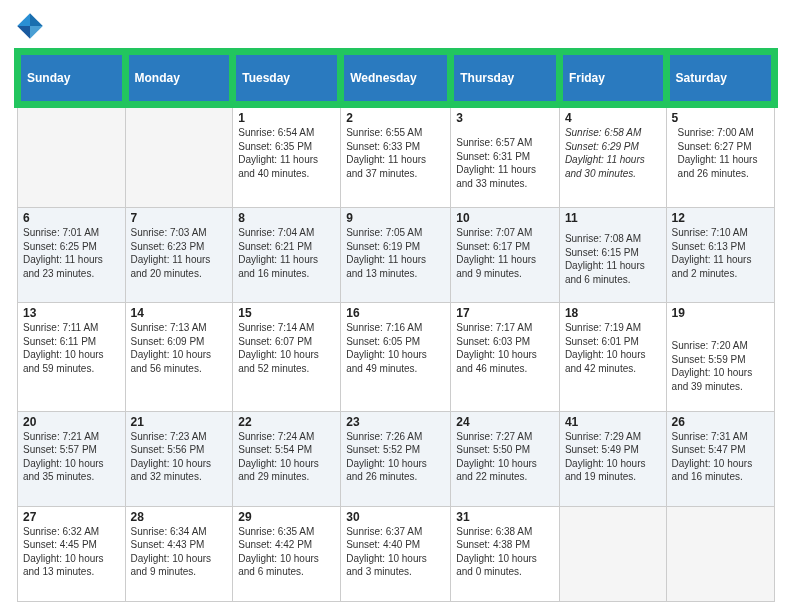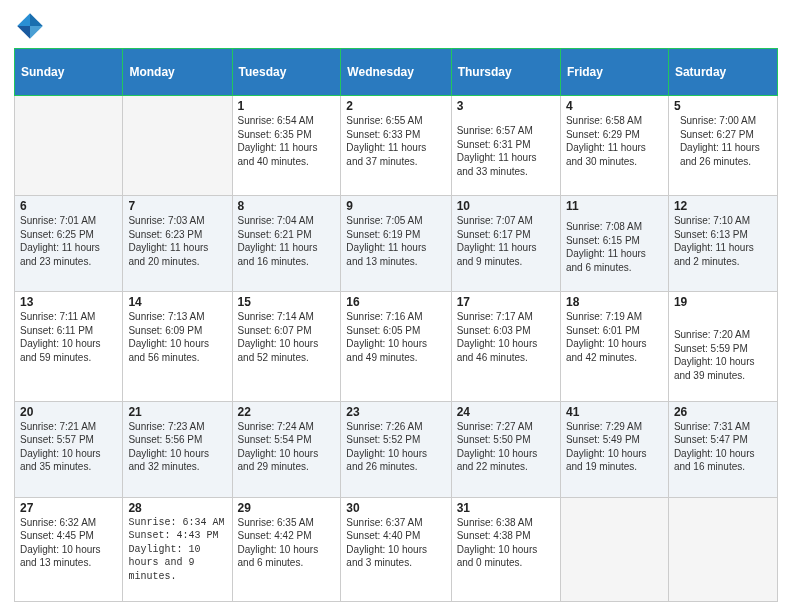--- a/index.html
+++ b/index.html
@@ -67,21 +67,21 @@
       width: 100%;
       border-collapse: collapse;
       flex: 1;
     }
     .calendar th {
       background: #2a7abf;
       color: #fff;
       font-size: 12px;
       font-weight: bold;
       padding: 16px 6px;
-      border: 1px solid #22c55e;
+      border: 7px solid #22c55e;
       text-align: left;
     }
     .calendar td {
       border: 1px solid #ccc;
       vertical-align: top;
       padding: 3px 5px;
       font-size: 9.5px;
       color: #333;
       width: 113px;
       height: 82px;
@@ -158,21 +158,21 @@
 Daylight: 11 hours and 37 minutes.</div>
           </td>
           <td>
             <span class="day-number">3</span>
             <div class="day-info" style="white-space: pre-line; margin-top: 11px;">Sunrise: 6:57 AM
 Sunset: 6:31 PM
 Daylight: 11 hours and 33 minutes.</div>
           </td>
           <td>
             <span class="day-number">4</span>
-            <div class="day-info" style="white-space: pre-line;">Sunrise: 6:58 AM
+            <div class="day-info" style="white-space: pre-line; font-style: italic;">Sunrise: 6:58 AM
 Sunset: 6:29 PM
 Daylight: 11 hours and 30 minutes.</div>
           </td>
           <td>
             <span class="day-number">5</span>
             <div class="day-info" style="white-space: pre-line; margin-left: 6px;">Sunrise: 7:00 AM
 Sunset: 6:27 PM
 Daylight: 11 hours and 26 minutes.</div>
           </td>
         </tr>
@@ -310,21 +310,21 @@
         </tr>
         <tr>
           <td>
             <span class="day-number">27</span>
             <div class="day-info" style="white-space: pre-line;">Sunrise: 6:32 AM
 Sunset: 4:45 PM
 Daylight: 10 hours and 13 minutes.</div>
           </td>
           <td>
             <span class="day-number">28</span>
-            <div class="day-info" style="white-space: pre-line; font-family: Liberation Mono, monospace;">Sunrise: 6:34 AM
+            <div class="day-info" style="white-space: pre-line;">Sunrise: 6:34 AM
 Sunset: 4:43 PM
 Daylight: 10 hours and 9 minutes.</div>
           </td>
           <td>
             <span class="day-number">29</span>
             <div class="day-info" style="white-space: pre-line;">Sunrise: 6:35 AM
 Sunset: 4:42 PM
 Daylight: 10 hours and 6 minutes.</div>
           </td>
           <td>

